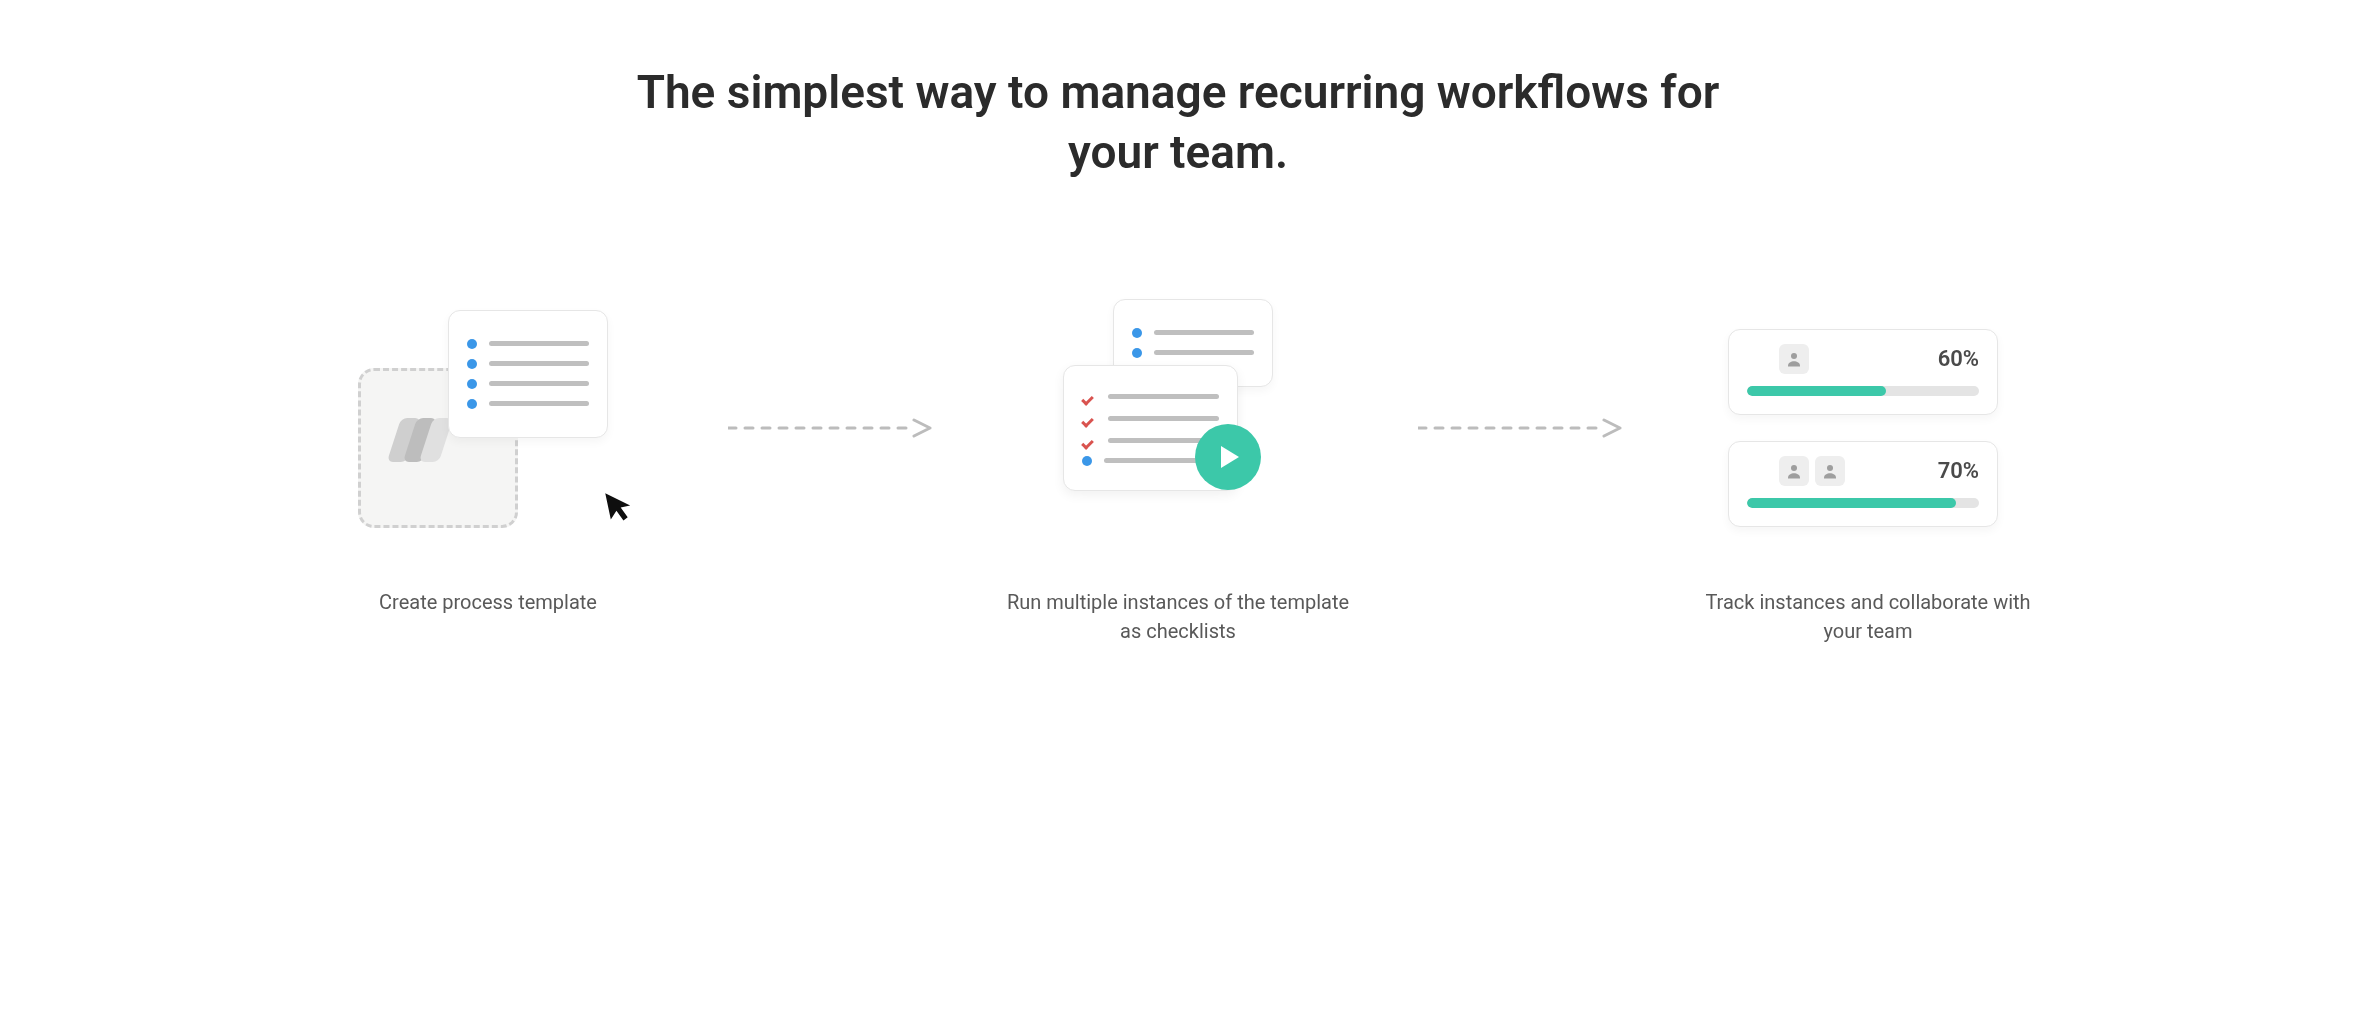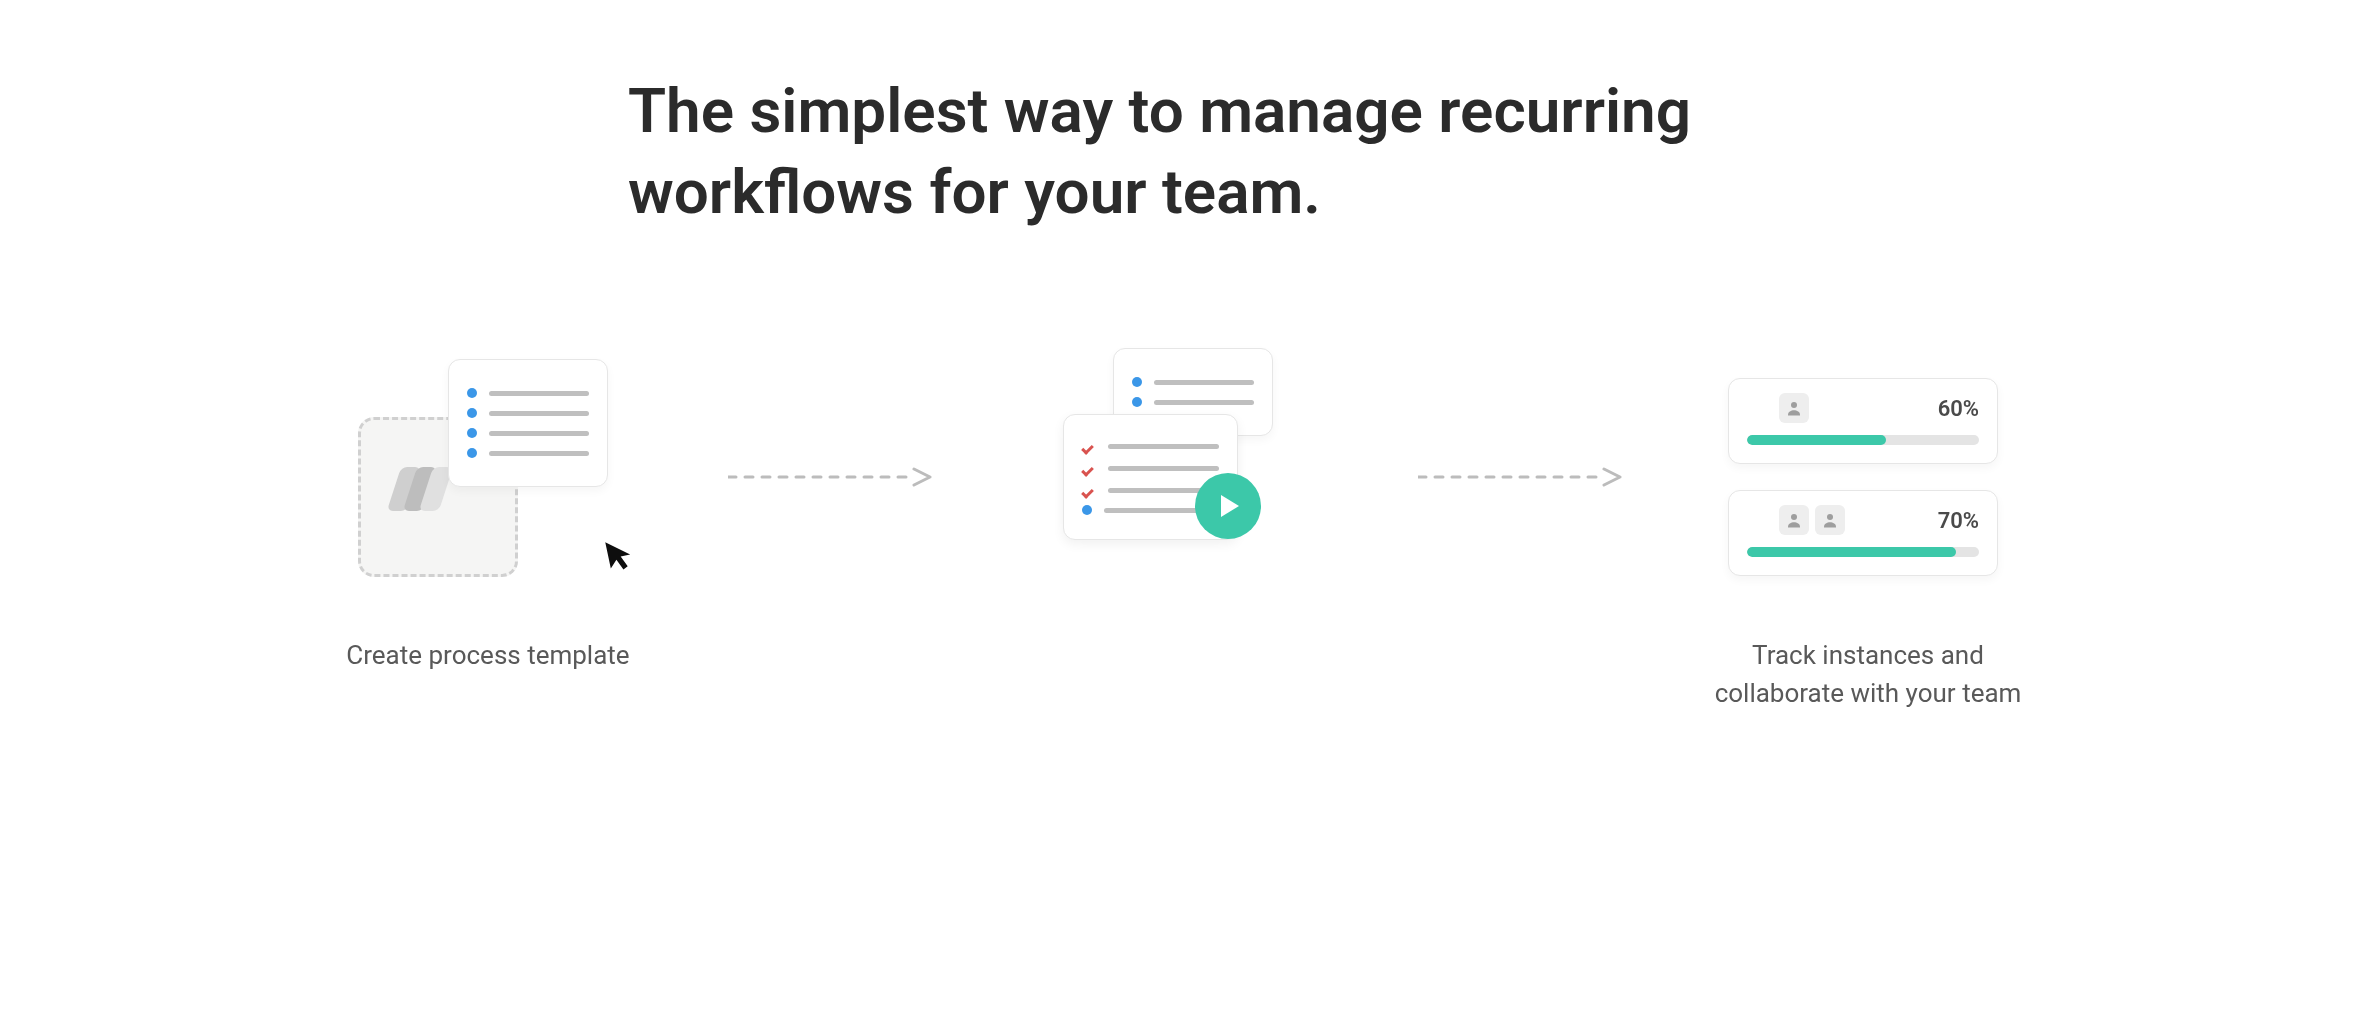--- a/index.html
+++ b/index.html
@@ -8,25 +8,26 @@
     background: #ffffff;
     width: 2356px;
     height: 1018px;
     color: #2b2b2b;
   }
   .container {
     width: 100%;
     padding-top: 55px;
   }
   .headline {
-    font-size: 62px;
+    text-align: center;
+    font-size: 46px;
     font-weight: 600;
     color: #2b2b2b;
     line-height: 1.3;
-    margin: 16px auto 130px auto;
+    margin: 8px auto 130px auto;
     max-width: 1100px;
   }
   .steps-row {
     display: flex;
     align-items: flex-start;
     justify-content: center;
     gap: 0;
   }
   .step {
     display: flex;
@@ -36,21 +37,21 @@
   }
   .step-illustration {
     height: 230px;
     display: flex;
     align-items: center;
     justify-content: center;
     margin-bottom: 45px;
     position: relative;
   }
   .step-caption {
-    font-size: 26px;
+    font-size: 20px;
     color: #595959;
     text-align: center;
     line-height: 1.45;
     max-width: 360px;
   }
   .arrow-col {
     width: 260px;
     height: 230px;
     display: flex;
     align-items: center;
@@ -304,20 +305,21 @@
             <div class="list-line">
                 <span class="dot"></span>
                 <span class="bar"></span>
               </div>
             <div class="play-badge">
               <div class="play-triangle"></div>
             </div>
           </div>
         </div>
       </div>
+      <div class="step-caption">Run multiple instances of the template as checklists</div>
     </div>
 
     <div class="arrow-col">
       <svg class="arrow-svg" width="210" height="20">
         <line x1="0" y1="10" x2="186" y2="10" stroke="#bcbcbc" stroke-width="3" stroke-dasharray="8 9" stroke-linecap="round"></line>
         <path d="M186 2 L202 10 L186 18" fill="none" stroke="#bcbcbc" stroke-width="3" stroke-linecap="round" stroke-linejoin="round"></path>
       </svg>
     </div>
 
     <div class="step">

